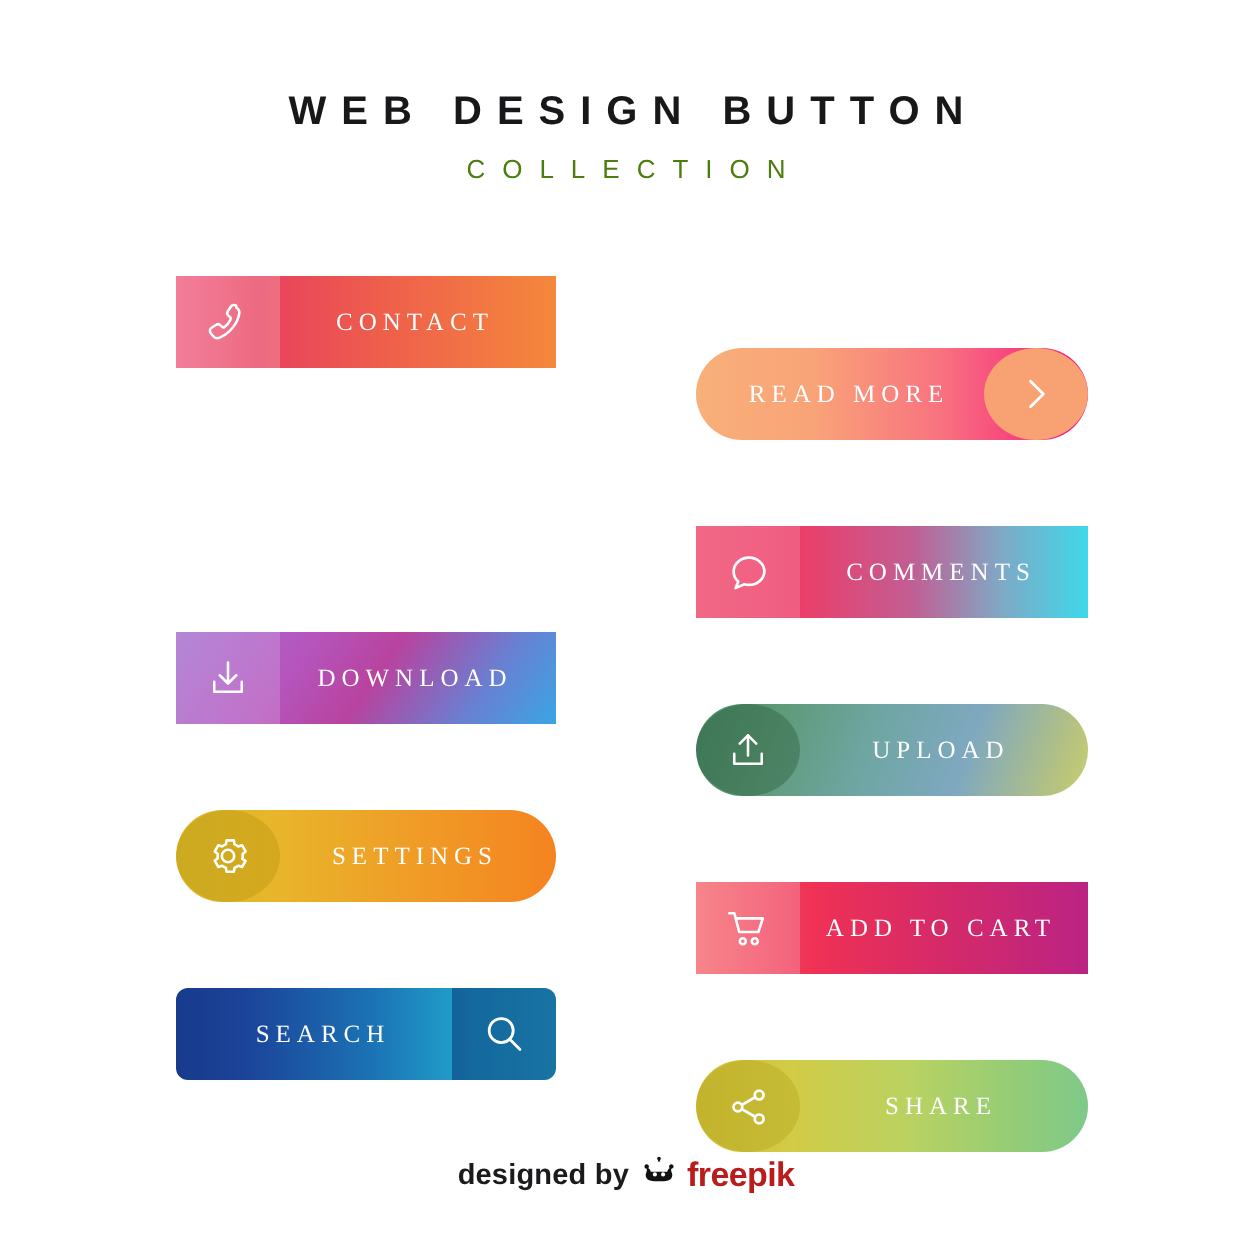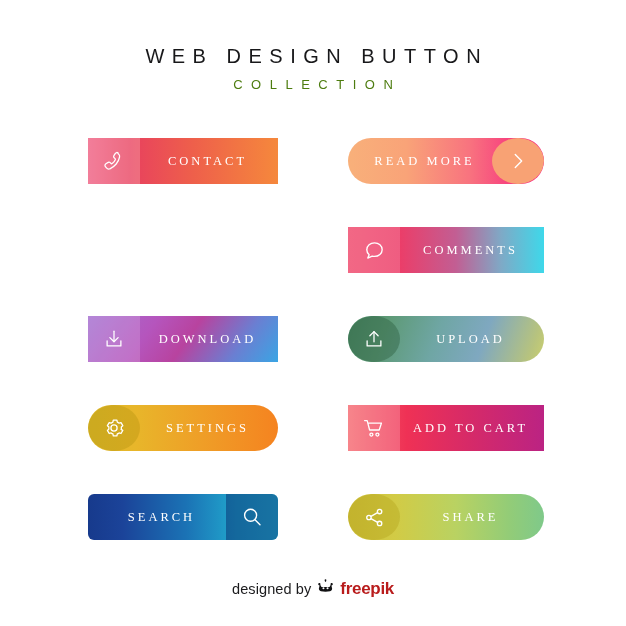--- a/index.html
+++ b/index.html
@@ -23,21 +23,21 @@
   
   .header {
     position: absolute;
     top: 44px;
     left: 0;
     width: 626px;
     text-align: center;
   }
   .title {
     font-size: 20px;
-    font-weight: 400;
+    font-weight: 700;
     letter-spacing: 7.5px;
     color: #18181a;
     text-indent: 7.5px;
     line-height: 1.2;
     white-space: nowrap;
   }
   .subtitle {
     margin-top: 9px;
     font-size: 13px;
     font-weight: 400;
@@ -66,21 +66,21 @@
     position: relative;
     display: block;
     height: 46px;
     border: none;
     overflow: hidden;
     cursor: pointer;
     padding: 0;
     font-family: "Liberation Sans", sans-serif;
   }
   .btn.w-left  { width: 190px; }
-  .btn.w-right { width: 196px; }
+  .btn.w-right { width: 196px; margin-top: 36px; }
 
   .btn .label {
     position: absolute;
     top: 0;
     height: 46px;
     line-height: 46px;
     color: #ffffff;
     font-size: 12.5px;
     font-weight: 500;
     letter-spacing: 3px;
@@ -157,21 +157,21 @@
     bottom: 27px;
     width: 626px;
     display: flex;
     align-items: center;
     justify-content: center;
     gap: 6px;
   }
   .footer .designed {
     font-size: 14.5px;
     color: #1b1b1d;
-    font-weight: 400;
+    font-weight: 700;
     letter-spacing: 0.1px;
   }
   .footer .brand {
     font-size: 17px;
     color: #b91c1c;
     font-weight: 700;
     letter-spacing: -0.3px;
   }
   .footer .fp-mark { display: block; }
 </style>

